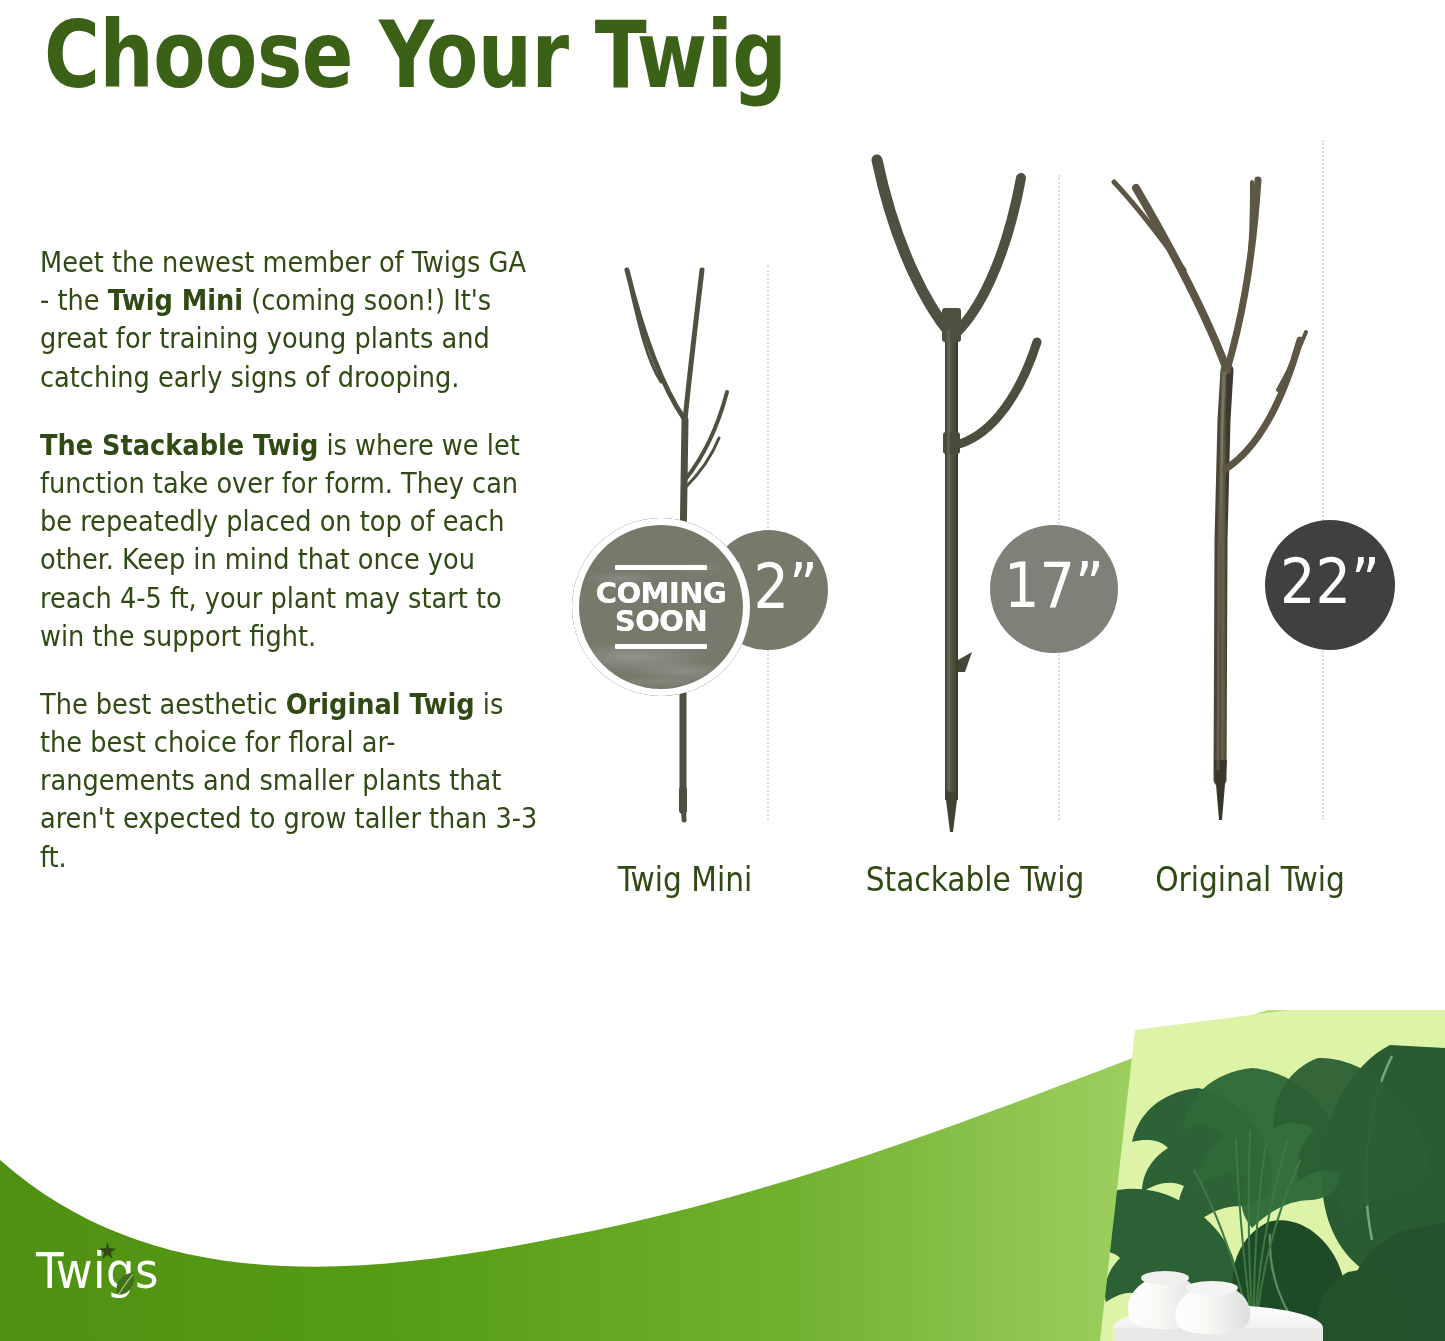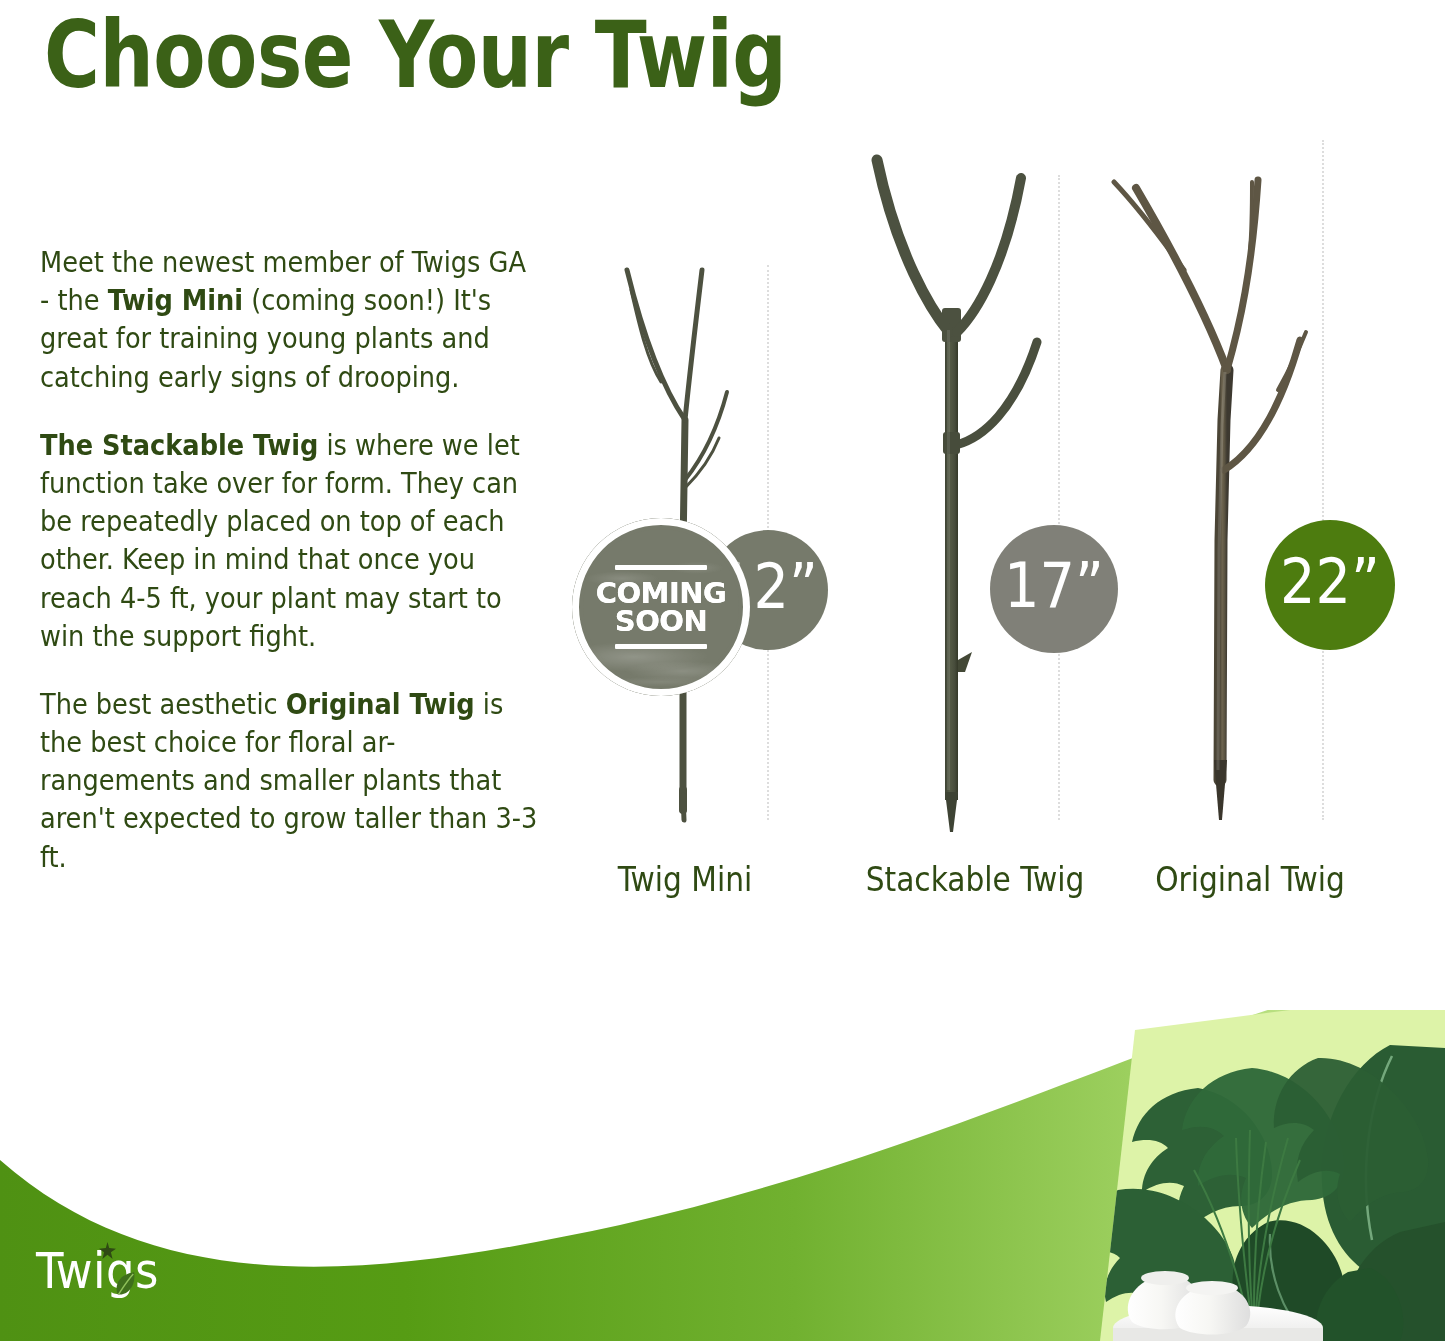--- a/index.html
+++ b/index.html
@@ -203,21 +203,21 @@
 
         <path d="M127 250 C 140 205, 152 150, 158 60" stroke-width="7"></path>
         <path d="M150 130 C 152 108, 152 86, 152 62" stroke-width="4"></path>
 
         <path d="M124 350 C 150 334, 178 298, 200 220" stroke-width="7"></path>
         <path d="M178 270 C 188 252, 198 232, 206 212" stroke-width="4"></path>
       </g>
 
       <path d="M118 650 L119 430 L122 305 L125 252" stroke="rgba(255,255,255,.14)" stroke-width="3" fill="none"></path>
     </svg>
-    <div class="size-badge" style="left:165px;top:400px;width:130px;height:130px;background:#4d7c0f;">
+    <div class="size-badge" style="left:165px;top:400px;width:130px;height:130px;background:#404040;">
       <span>22”</span>
     </div>
     <div class="product-label">Original Twig</div>
   </div>
 </div>
 
 <div id="coming-soon-badge">
   <div class="grunge"></div>
   <div class="rule"></div>
   <div class="stamp-text">

